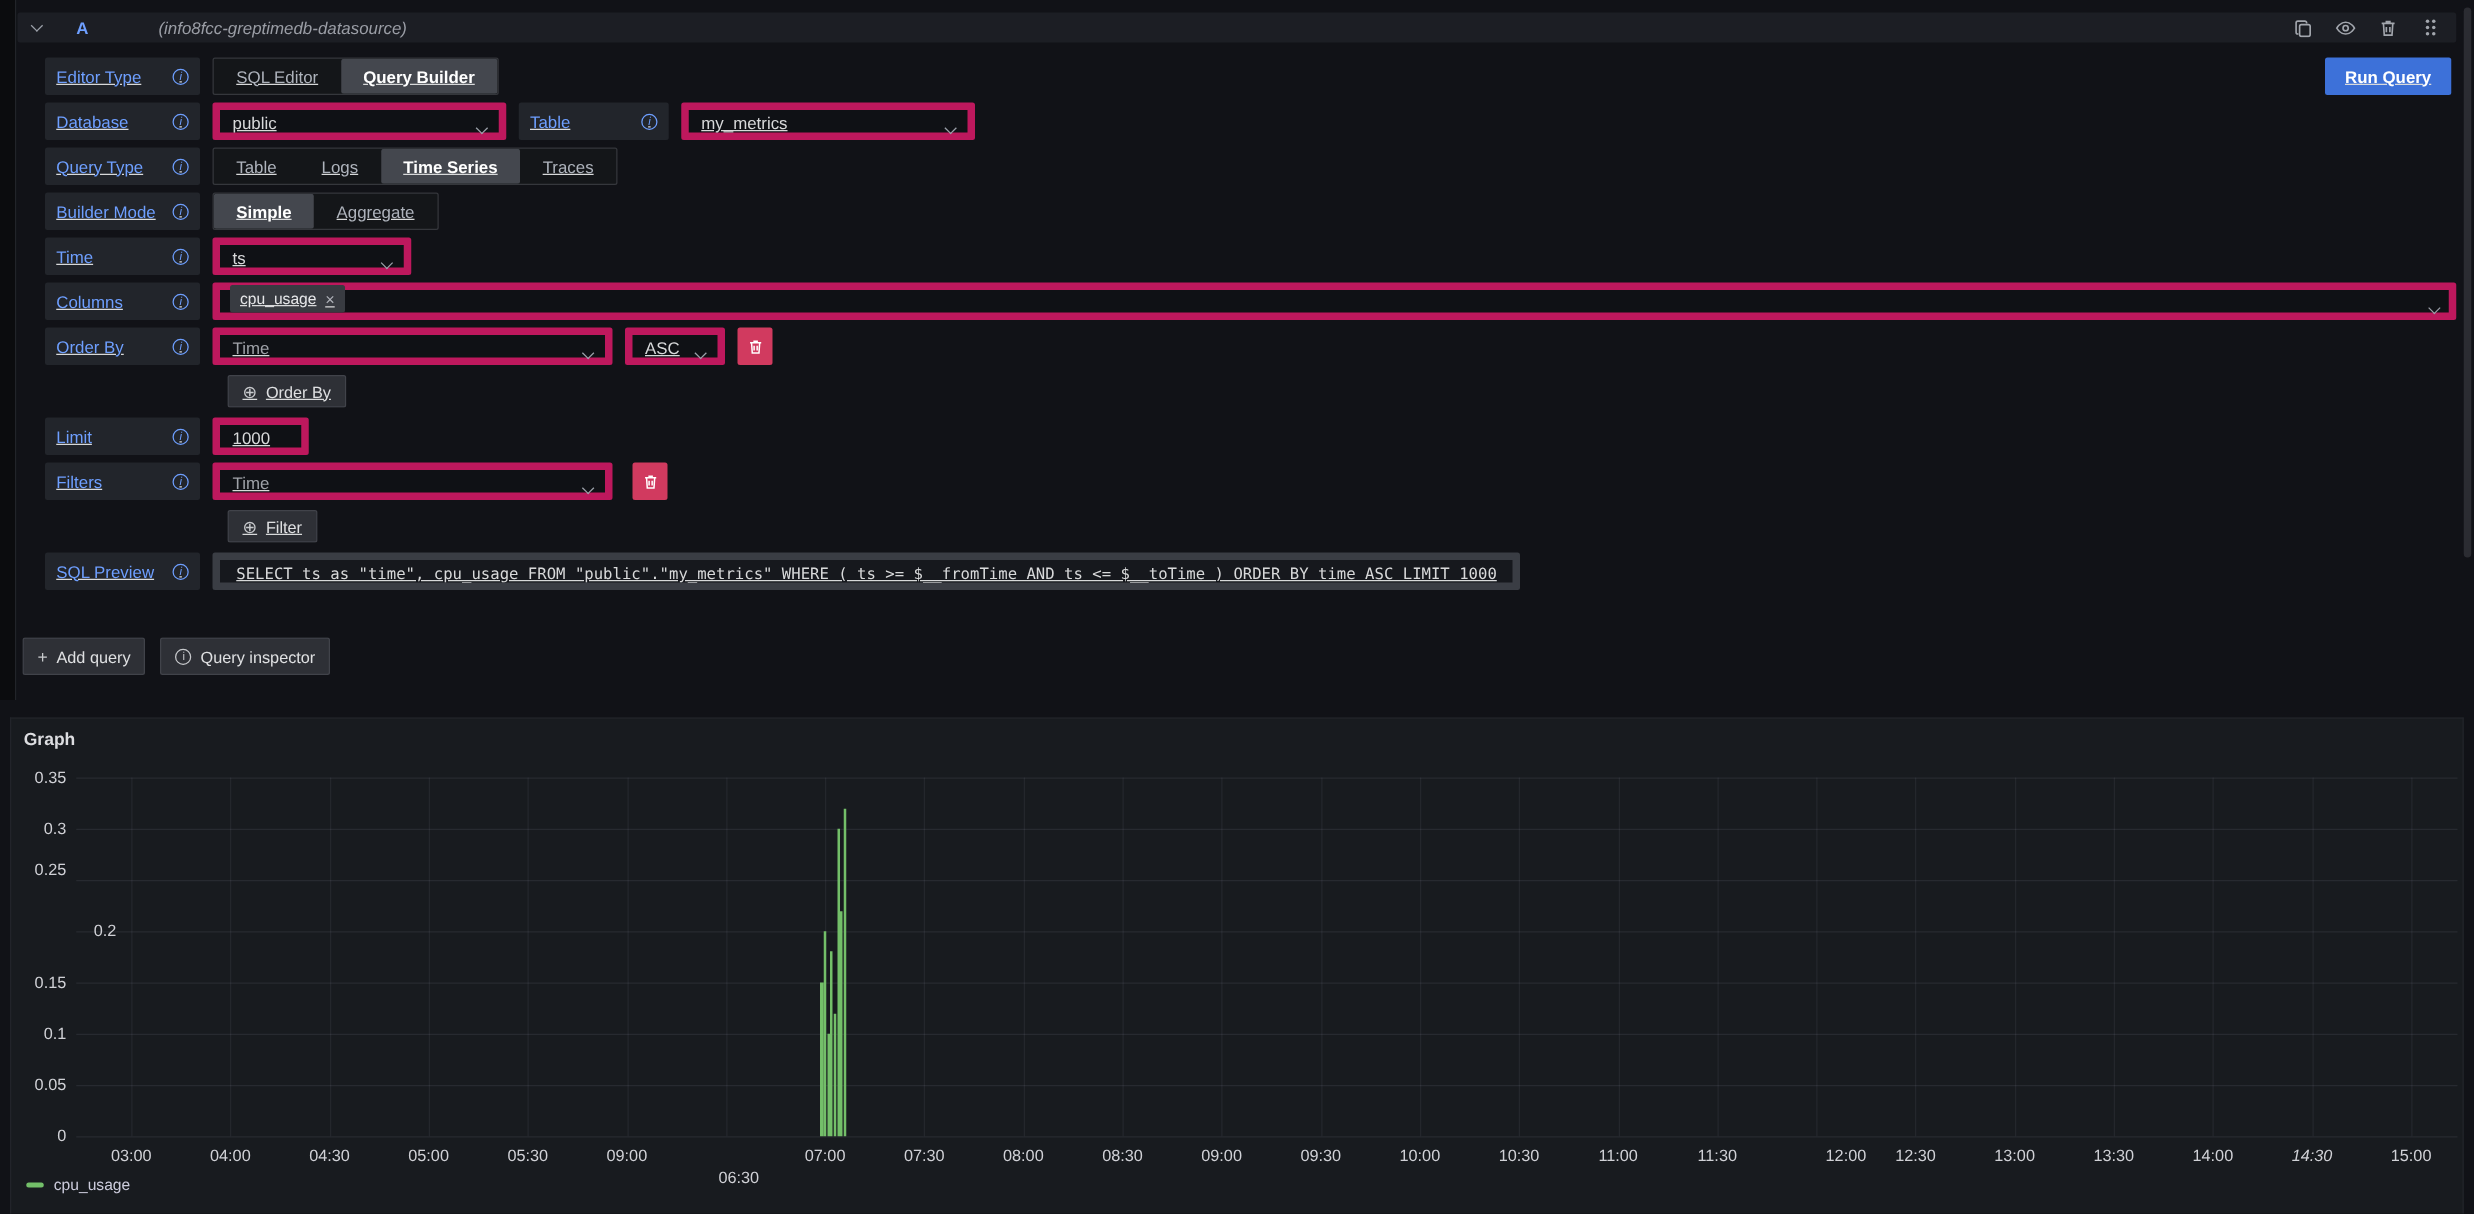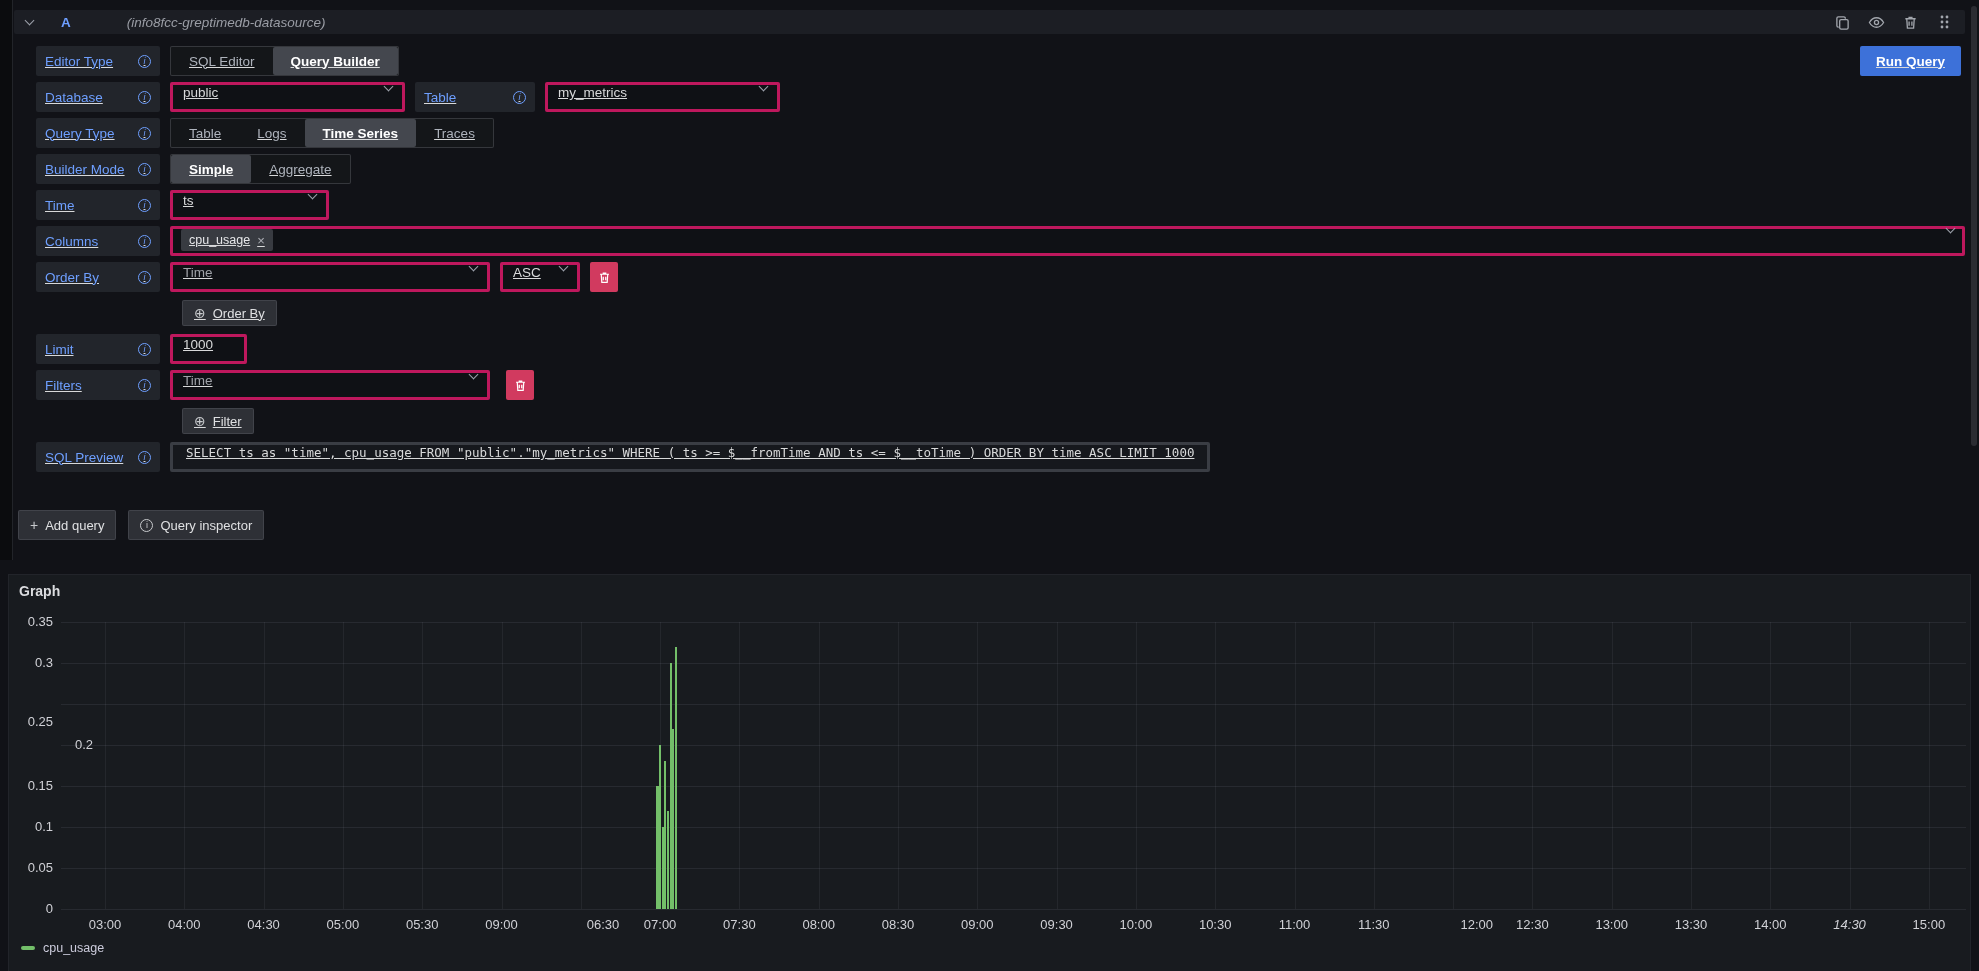--- a/index.html
+++ b/index.html
@@ -30,22 +30,22 @@
   .frow { display:flex; align-items:stretch; height:30px; margin-bottom:6px; gap:10px; }
   .frow.sub { height:26px; margin:8px 0 8px 146px; }
   .flabel { width:124px; flex:none; background:#22252b; border-radius:2px; color:#6e9fff;
     font-weight:500; font-size:13.5px; display:flex; align-items:center;
     justify-content:space-between; padding:0 9px; }
   .flabel.w120 { width:120px; }
   .info-i { width:13px; height:13px; border-radius:50%; border:1px solid currentColor;
     font-size:9px; line-height:1; display:inline-flex; align-items:center;
     justify-content:center; font-style:italic; flex:none; }
   .select, .inputbox, .codebox, .tagfield {
-    background:#0f1115; border:3px solid #be185d; border-radius:2px;
-    display:flex; align-items:flex-start; padding:0 10px; color:#d8d9da; font-size:13.5px;
+    background:#0f1115; border:6px solid #be185d; border-radius:2px;
+    display:flex; align-items:flex-end; padding:0 10px; color:#d8d9da; font-size:13.5px;
   }
   .select { justify-content:space-between; gap:8px; cursor:pointer; }
   .select .chev { margin-top:-2px; }
   .selval.dim { color:#9fa2a8; }
   .w235 { width:235px; } .w159 { width:159px; } .w320 { width:320px; }
   .w80 { width:80px; } .w77 { width:77px; }
   .tagfield { flex:1; gap:8px; padding:0 8px; }
   .tagfield .chev { margin-left:auto; }
   .chip { background:#383b41; border-radius:2px; height:22px; display:inline-flex;
     align-items:center; gap:7px; padding:0 8px; font-size:12.5px; color:#e6e7e9; cursor:pointer; }
@@ -304,39 +304,39 @@
       <div class="ylab" style="top: 279px;">0</div>
       <div class="gl-h" style="top: 246px;"></div>
       <div class="ylab" style="top: 238px;">0.05</div>
       <div class="gl-h" style="top: 205px;"></div>
       <div class="ylab" style="top: 197px;">0.1</div>
       <div class="gl-h" style="top: 164px;"></div>
       <div class="ylab" style="top: 156px;">0.15</div>
       <div class="gl-h" style="top: 123px;"></div>
       <div class="ylab" style="top: 115px; margin-left: 40px;">0.2</div>
       <div class="gl-h" style="top: 82px;"></div>
-      <div class="ylab" style="top: 92px;">0.25</div>
+      <div class="ylab" style="top: 66px;">0.25</div>
       <div class="gl-h" style="top: 41px;"></div>
       <div class="ylab" style="top: 33px;">0.3</div>
       <div class="gl-h" style="top: 0px;"></div>
       <div class="ylab" style="top: -8px;">0.35</div>
       <div class="gl-v" style="left: 44px;"></div>
       <div class="xlab" style="left: 14px;">03:00</div>
       <div class="gl-v" style="left: 123.3px;"></div>
       <div class="xlab" style="left: 93.3px;">04:00</div>
       <div class="gl-v" style="left: 202.6px;"></div>
       <div class="xlab" style="left: 172.6px;">04:30</div>
       <div class="gl-v" style="left: 281.9px;"></div>
       <div class="xlab" style="left: 251.9px;">05:00</div>
       <div class="gl-v" style="left: 361.2px;"></div>
       <div class="xlab" style="left: 331.2px;">05:30</div>
       <div class="gl-v" style="left: 440.5px;"></div>
       <div class="xlab" style="left: 410.5px;">09:00</div>
       <div class="gl-v" style="left: 519.8px;"></div>
-      <div class="xlab" style="left: 512px;">06:30</div>
+      <div class="xlab" style="left: 500px; margin-top: 17px;">06:30</div>
       <div class="gl-v" style="left: 599.1px;"></div>
       <div class="xlab" style="left: 569.1px;">07:00</div>
       <div class="gl-v" style="left: 678.4px;"></div>
       <div class="xlab" style="left: 648.4px;">07:30</div>
       <div class="gl-v" style="left: 757.7px;"></div>
       <div class="xlab" style="left: 727.7px;">08:00</div>
       <div class="gl-v" style="left: 837px;"></div>
       <div class="xlab" style="left: 807px;">08:30</div>
       <div class="gl-v" style="left: 916.3px;"></div>
       <div class="xlab" style="left: 886.3px;">09:00</div>

